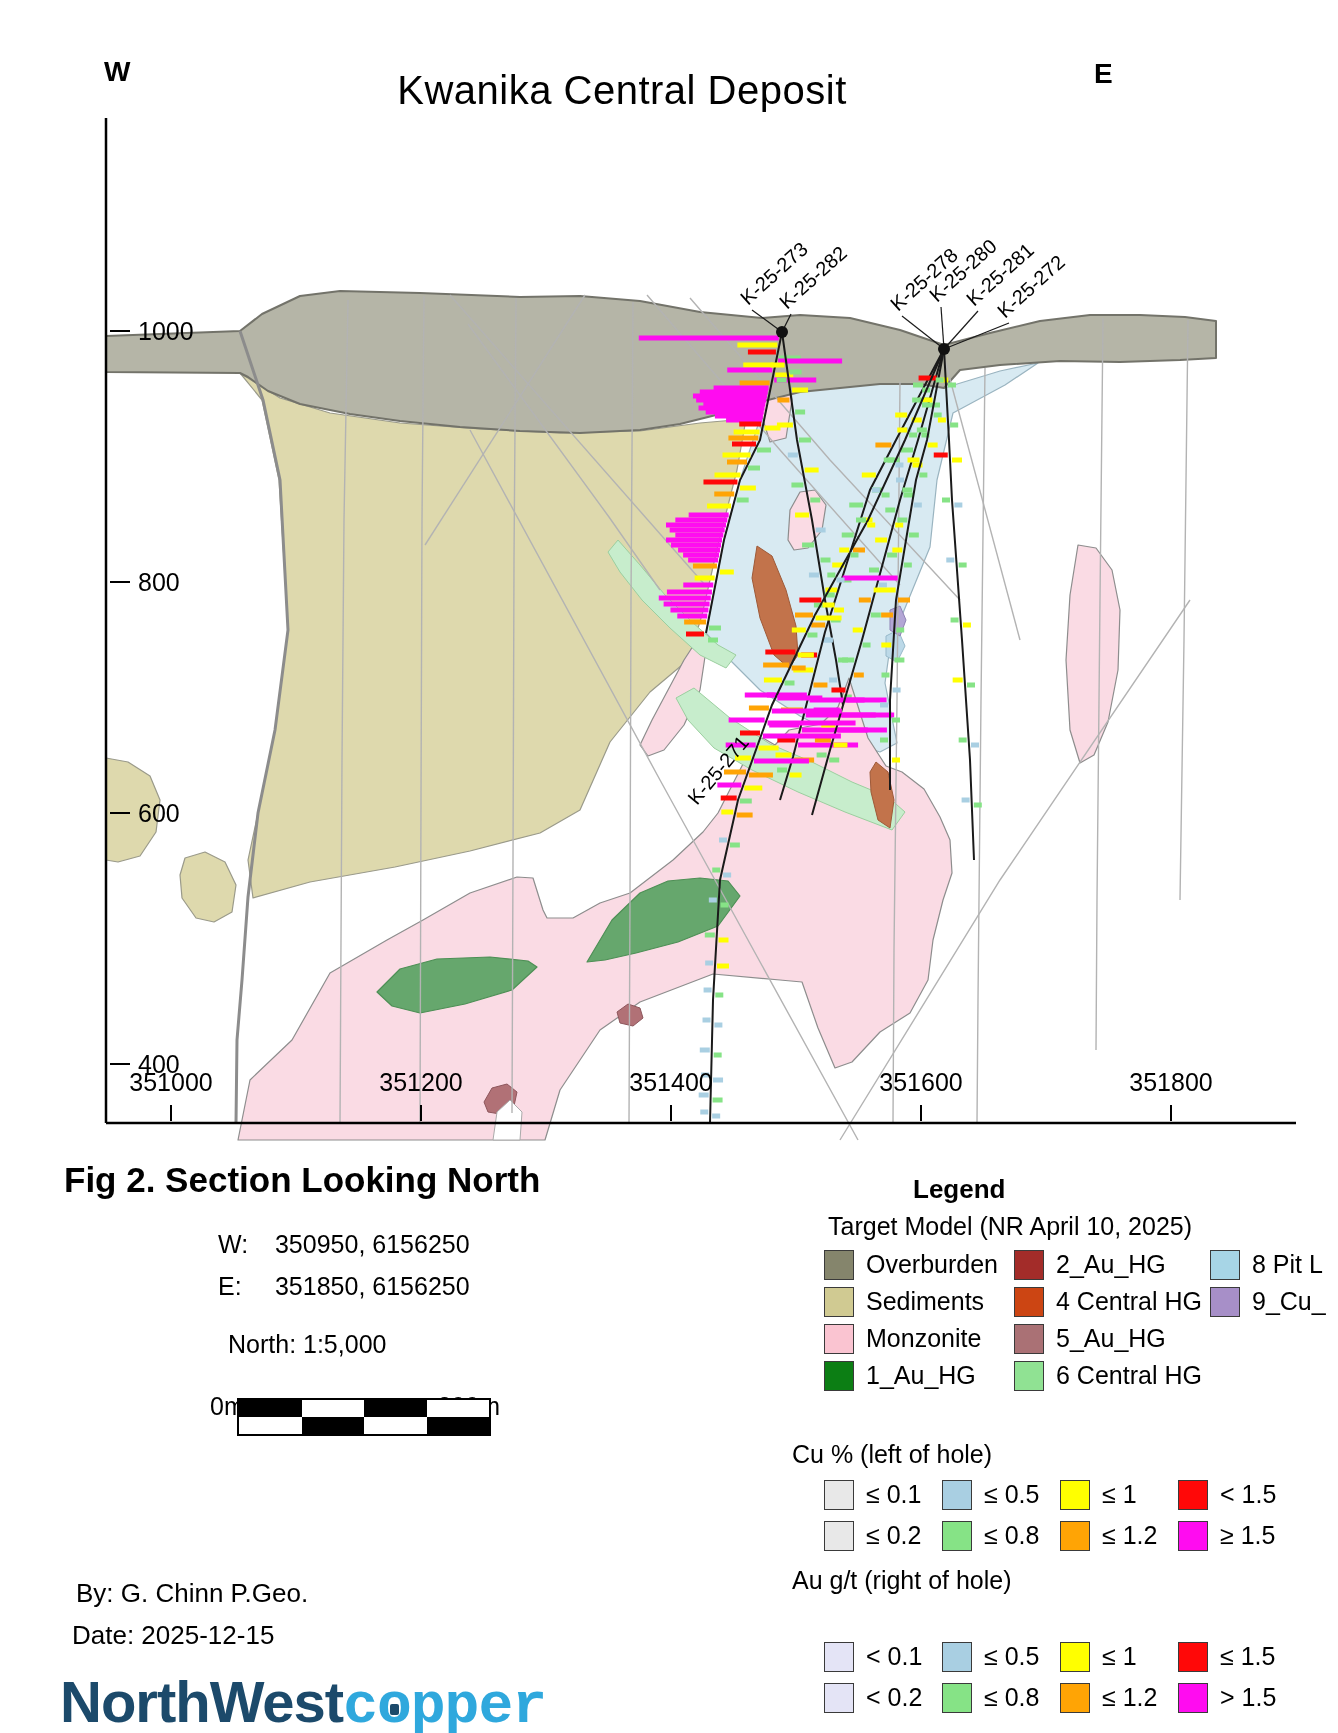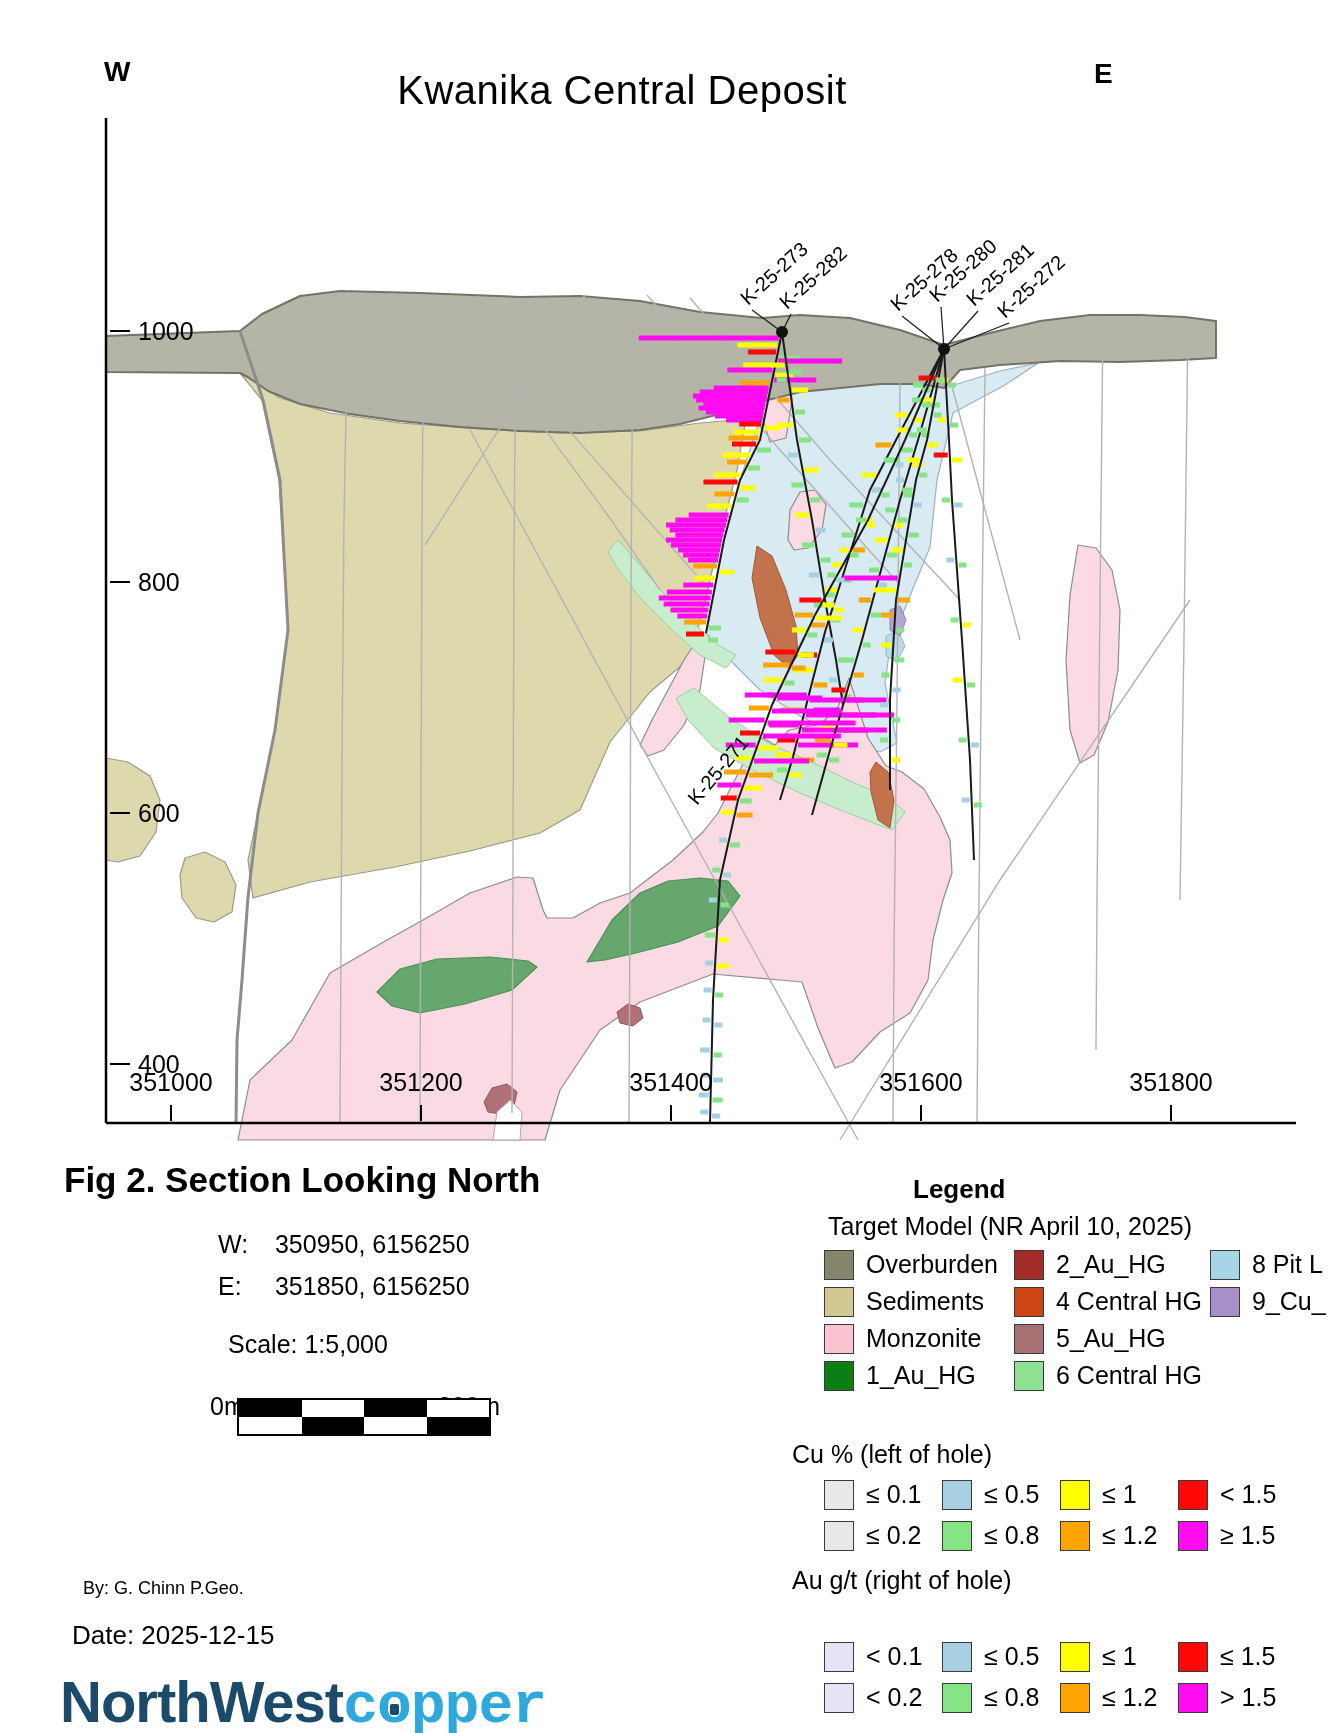--- a/index.html
+++ b/index.html
@@ -14,21 +14,21 @@
   #figure-caption{left:64px;top:1160px;font-size:35px;font-weight:bold;}
   .coord-row{font-size:25px;}
   #coord-w{left:218px;top:1230px;}
   #coord-e{left:218px;top:1272px;}
   .coord-label{display:inline-block;width:50px;}
   #scale-text{left:228px;top:1330px;font-size:25px;}
   #scalebar-labels{left:210px;top:1392px;width:290px;font-size:25px;}
   #scalebar-labels .right{float:right;}
   #scalebar{left:237px;top:1398px;width:254px;height:38px;border:2px solid #000;box-sizing:border-box;}
   #scalebar .cell{position:absolute;width:25%;height:50%;}
-  #byline{left:83px;top:1578px;font-size:18px;text-align:right;}
+  #byline{left:76px;top:1578px;font-size:26px;text-align:right;}
   #dateline{left:72px;top:1620px;font-size:26px;}
   #logo{left:60px;top:1668px;font-size:58px;font-weight:bold;letter-spacing:-1px;}
   #logo .p1{color:#1c4a6b;}
   #logo .p2{color:#2fa8dd;font-family:Liberation Mono, monospace;}
   #logo .dot-o{position:relative;display:inline-block;}
   #logo .dot-o::after{content:"";position:absolute;left:50%;top:54%;width:9px;height:11px;margin-left:-4px;margin-top:-5px;background:#1c4a6b;border-radius:2px;}
   
   #legend-heading{left:913px;top:1174px;width:300px;text-align:left;font-size:26px;font-weight:bold;}
   #target-model-title{left:792px;top:1212px;font-size:25px;margin-left:36px;}
   #unit-grid{left:792px;top:1246px;display:grid;grid-template-columns:190px 196px 170px;grid-auto-rows:37px;}
@@ -392,21 +392,21 @@
   <div class="abs" id="figure-caption">Fig 2. Section Looking North</div>
 
   <div class="abs coord-row" id="coord-w">
     <span class="coord-label">W:</span>
     <span>350950, 6156250</span>
   </div>
   <div class="abs coord-row" id="coord-e">
     <span class="coord-label">E:</span>
     <span>351850, 6156250</span>
   </div>
-  <div class="abs" id="scale-text">Scale: 1:5,000</div>
+  <div class="abs" id="scale-text">North: 1:5,000</div>
 
   <div class="abs" id="scalebar-labels">
     <span>0m</span>
     <span class="right">200m</span>
   </div>
   <div class="abs" id="scalebar">
       <div class="cell" style="left: 0%; top: 0%; background: rgb(0, 0, 0);"></div>
       <div class="cell" style="left: 25%; top: 0%; background: rgb(255, 255, 255);"></div>
       <div class="cell" style="left: 50%; top: 0%; background: rgb(0, 0, 0);"></div>
       <div class="cell" style="left: 75%; top: 0%; background: rgb(255, 255, 255);"></div>

